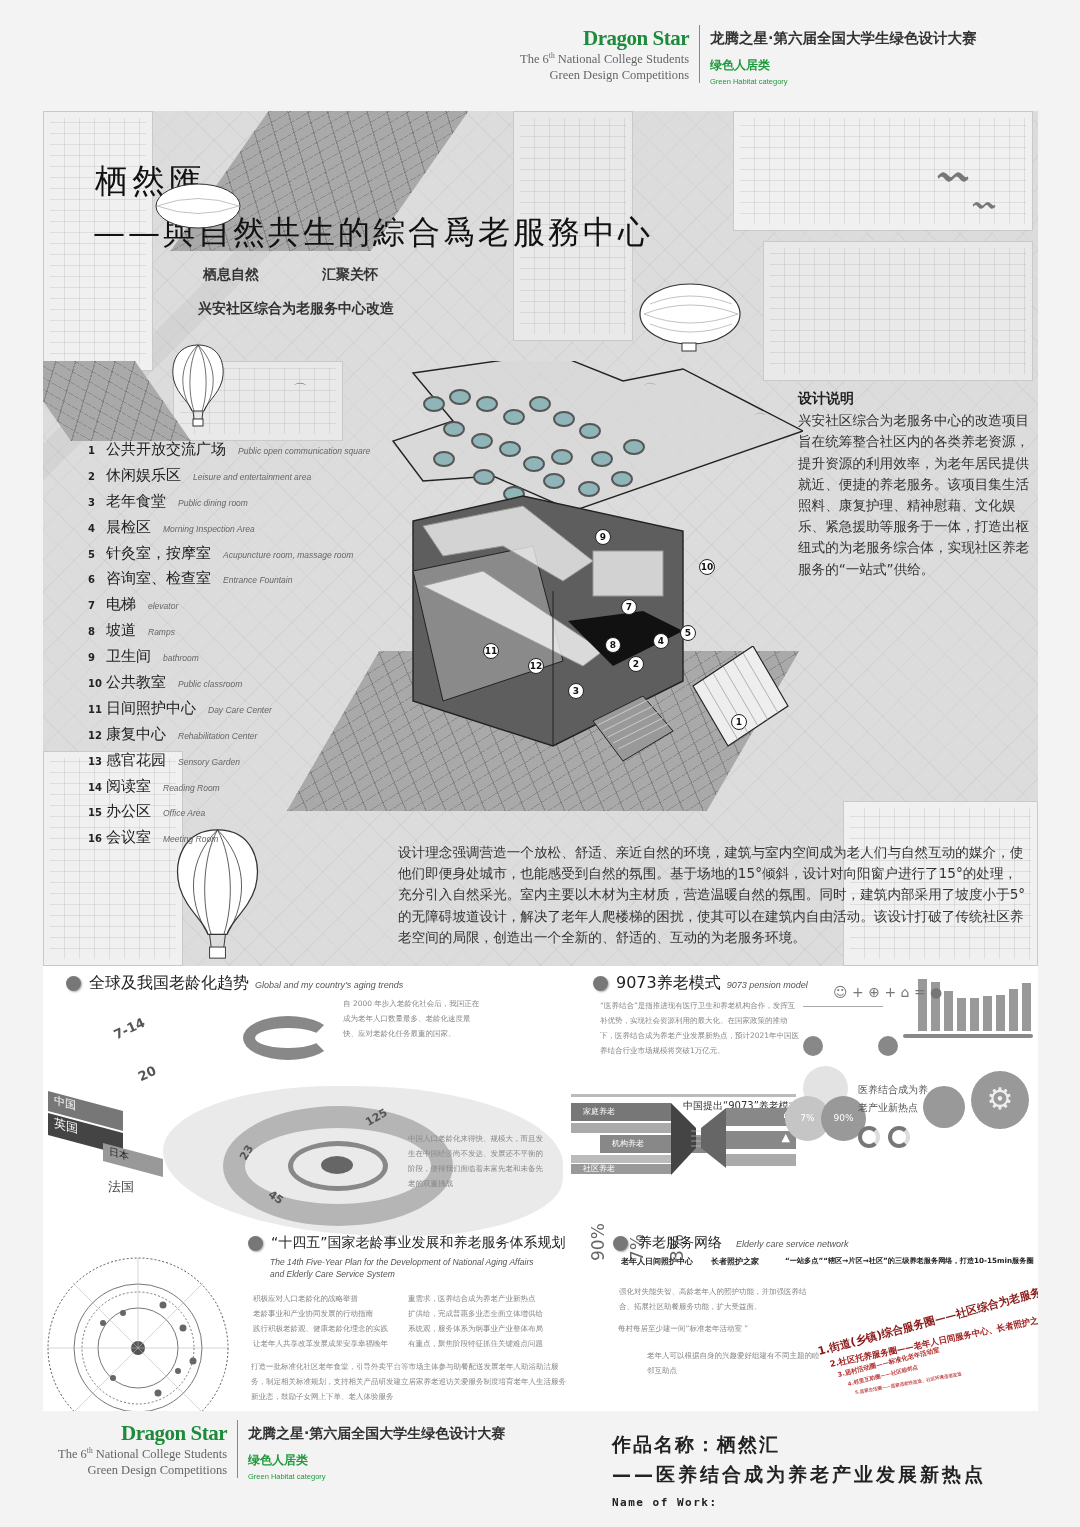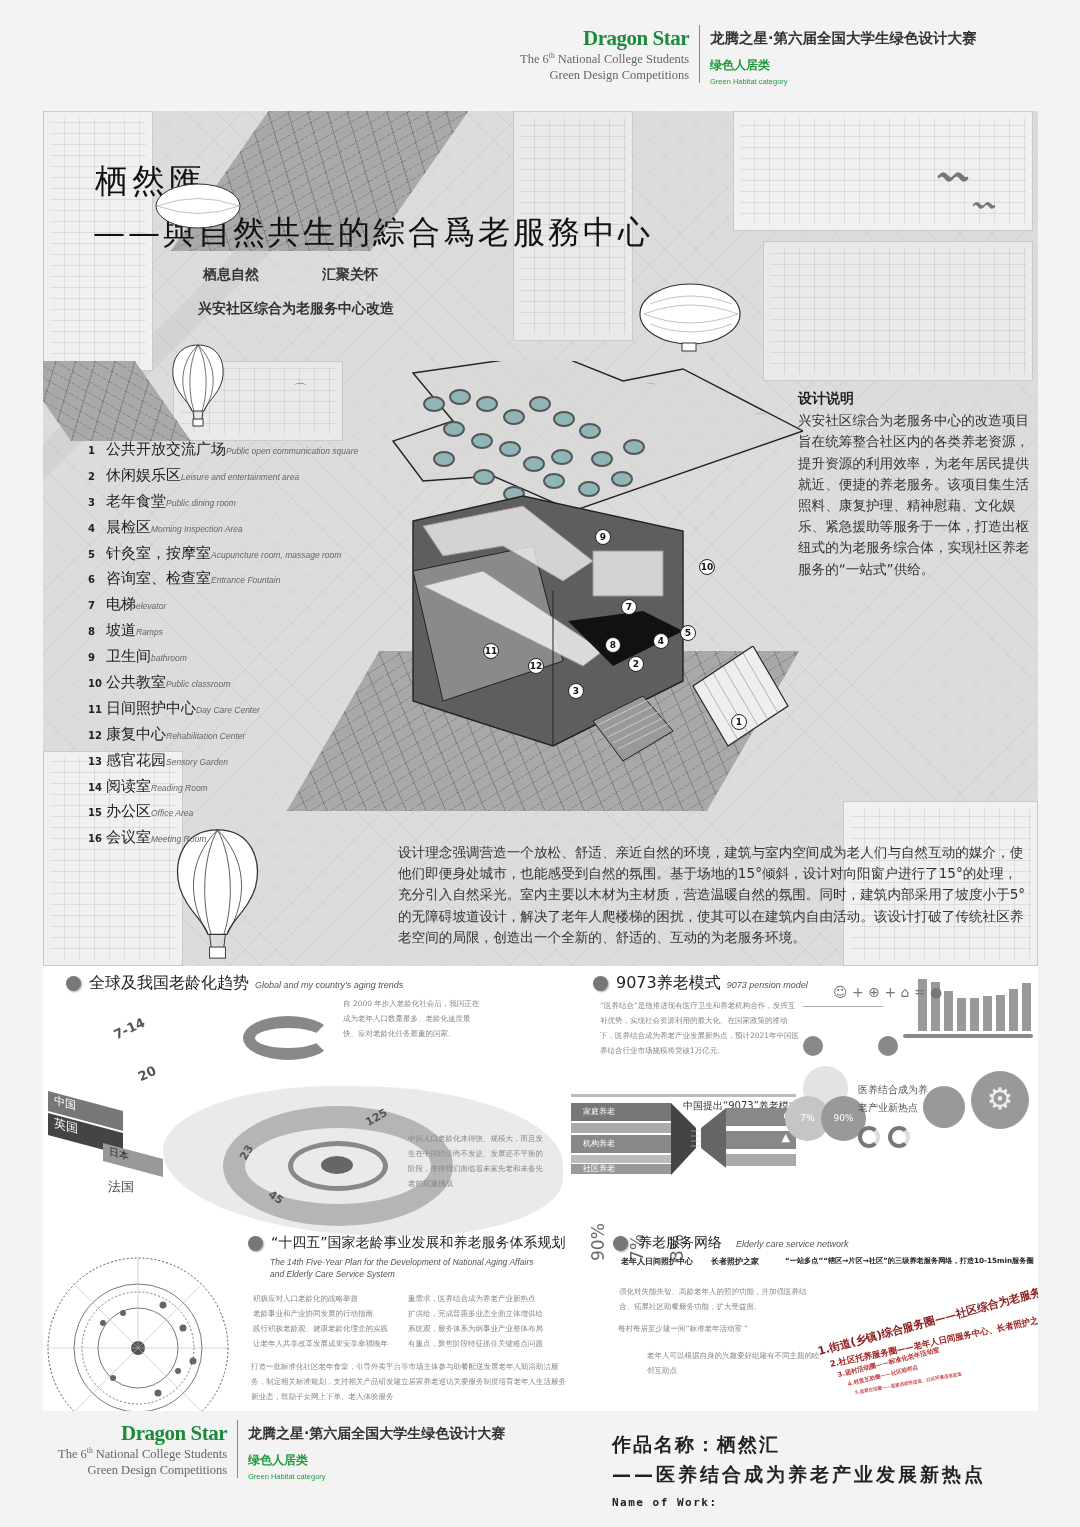--- a/index.html
+++ b/index.html
@@ -58,21 +58,21 @@
   .title-main { position: absolute; left: 52px; top: 48px; font-size: 33px; letter-spacing: 4px; color: #111; font-family: "DejaVu Serif", serif; }
   .title-sub { position: absolute; left: 50px; top: 100px; font-size: 32px; letter-spacing: 3px; color: #111; font-family: "DejaVu Serif", serif; white-space: nowrap; }
   .slogan { position: absolute; left: 160px; top: 155px; font-size: 14px; font-weight: bold; color: #333; word-spacing: 28px; }
   .slogan span { margin-right: 30px; }
   .project { position: absolute; left: 155px; top: 189px; font-size: 14px; font-weight: bold; color: #333; }
 
   
   .legend { position: absolute; left: 45px; top: 329px; }
   .legend-row { display: flex; align-items: baseline; height: 25.9px; white-space: nowrap; }
   .legend-num { width: 18px; font-size: 10px; font-weight: bold; color: #222; text-align: left; }
-  .legend-cn { font-size: 15px; color: #222; }
+  .legend-cn { font-size: 15px; color: #222; margin-right: 12px; }
   .legend-en { font-size: 8.5px; font-style: italic; color: #666; font-family: "Liberation Sans", sans-serif; }
 
   
   .desc { position: absolute; left: 755px; top: 277px; width: 235px; color: #333; font-size: 13.6px; line-height: 21.2px; }
   .desc h3 { font-size: 14px; font-weight: bold; color: #222; margin-bottom: 1px; }
   .desc p + p { margin-top: 8px; }
   .concept { position: absolute; left: 355px; top: 731px; width: 630px; font-size: 13.6px; line-height: 21.2px; color: #333; }
 
   
   .axo { position: absolute; left: 340px; top: 250px; width: 420px; height: 410px; }
@@ -395,21 +395,21 @@
       <span class="sec-dot"></span>
       <span class="sec-cn">9073养老模式</span>
       <span class="sec-en">9073 pension model</span>
     </div>
     <div class="small-grey" style="position:absolute;left:557px;top:32px;width:200px;">“医养结合”是指推进现有医疗卫生和养老机构合作，发挥互补优势，实现社会资源利用的最大化。在国家政策的推动下，医养结合成为养老产业发展新热点，预计2021年中国医养结合行业市场规模将突破1万亿元。</div>
 
     <div style="position:absolute;left:528px;top:128px;width:225px;height:3px;background:#bbb;"></div>
     <div style="position:absolute;left:640px;top:133px;font-size:10px;color:#333;">中国提出“9073”养老模式</div>
     <div class="band" style="left:528px;top:137px;width:100px;background:#777;">家庭养老</div>
     <div style="position:absolute;left:528px;top:157px;width:100px;height:10px;background:#aaa;"></div>
-    <div class="band" style="left:528px;top:169px;width:120px;background:#888;">机构养老</div>
+    <div class="band" style="left:557px;top:169px;width:120px;background:#888;">机构养老</div>
     <div style="position:absolute;left:528px;top:189px;width:100px;height:8px;background:#bbb;"></div>
     <div class="band" style="left:528px;top:198px;width:100px;height:10px;line-height:10px;background:#999;">社区养老</div>
     <svg style="position:absolute;left:628px;top:137px;" width="55" height="72" viewBox="0 0 55 72">
       <polygon points="0,0 25,25 25,45 0,72" fill="#444"></polygon>
       <g stroke="#ccc" stroke-width="0.6">
           <line x1="20" y1="28" x2="40" y2="28"></line>
           <line x1="20" y1="33" x2="40" y2="33"></line>
           <line x1="20" y1="38" x2="40" y2="38"></line>
           <line x1="20" y1="43" x2="40" y2="43"></line>
         </g>

